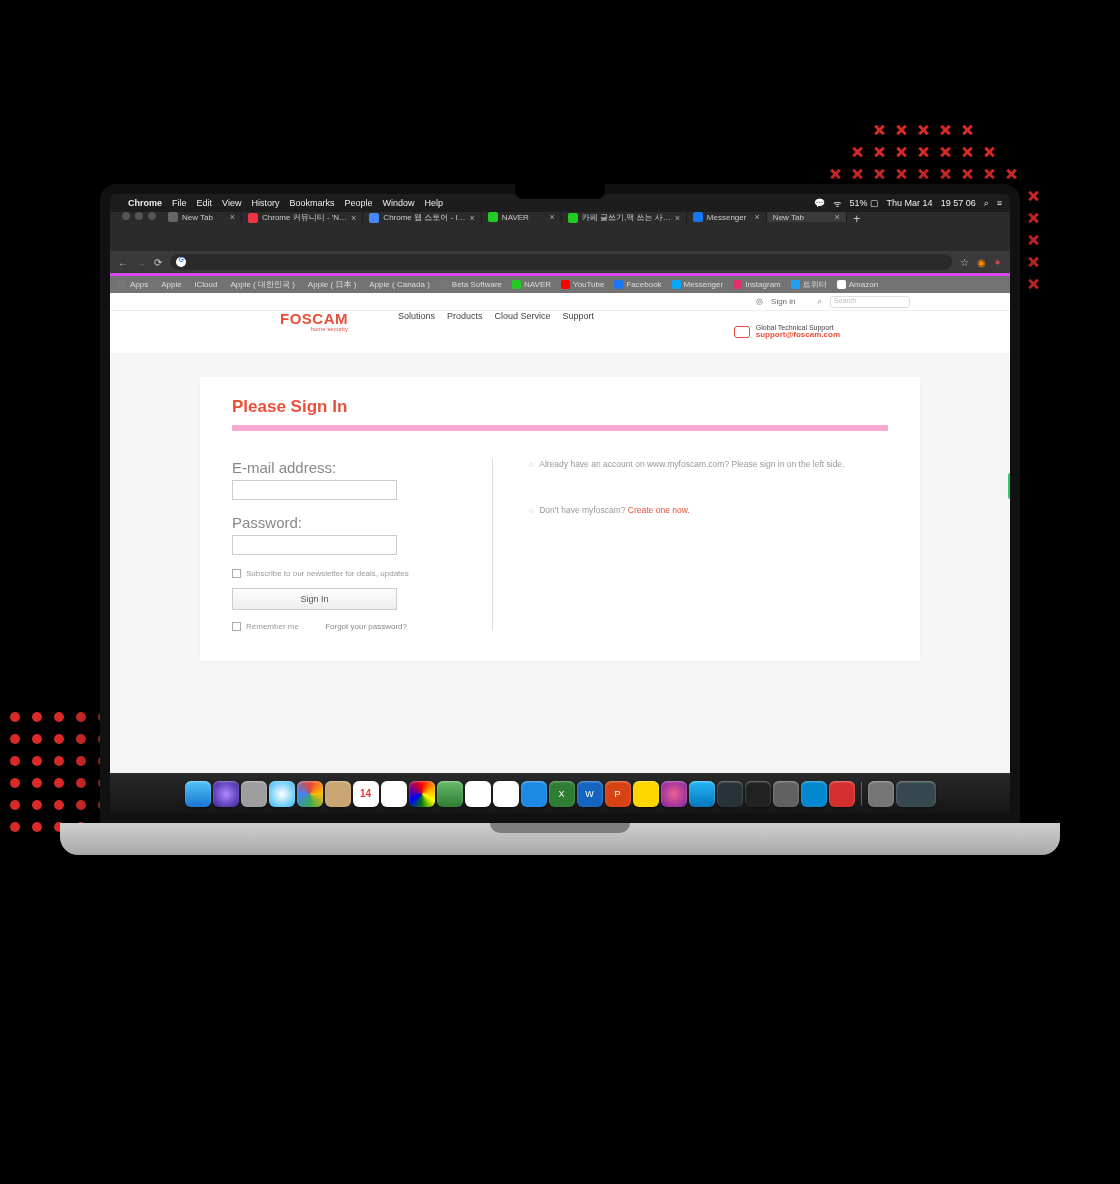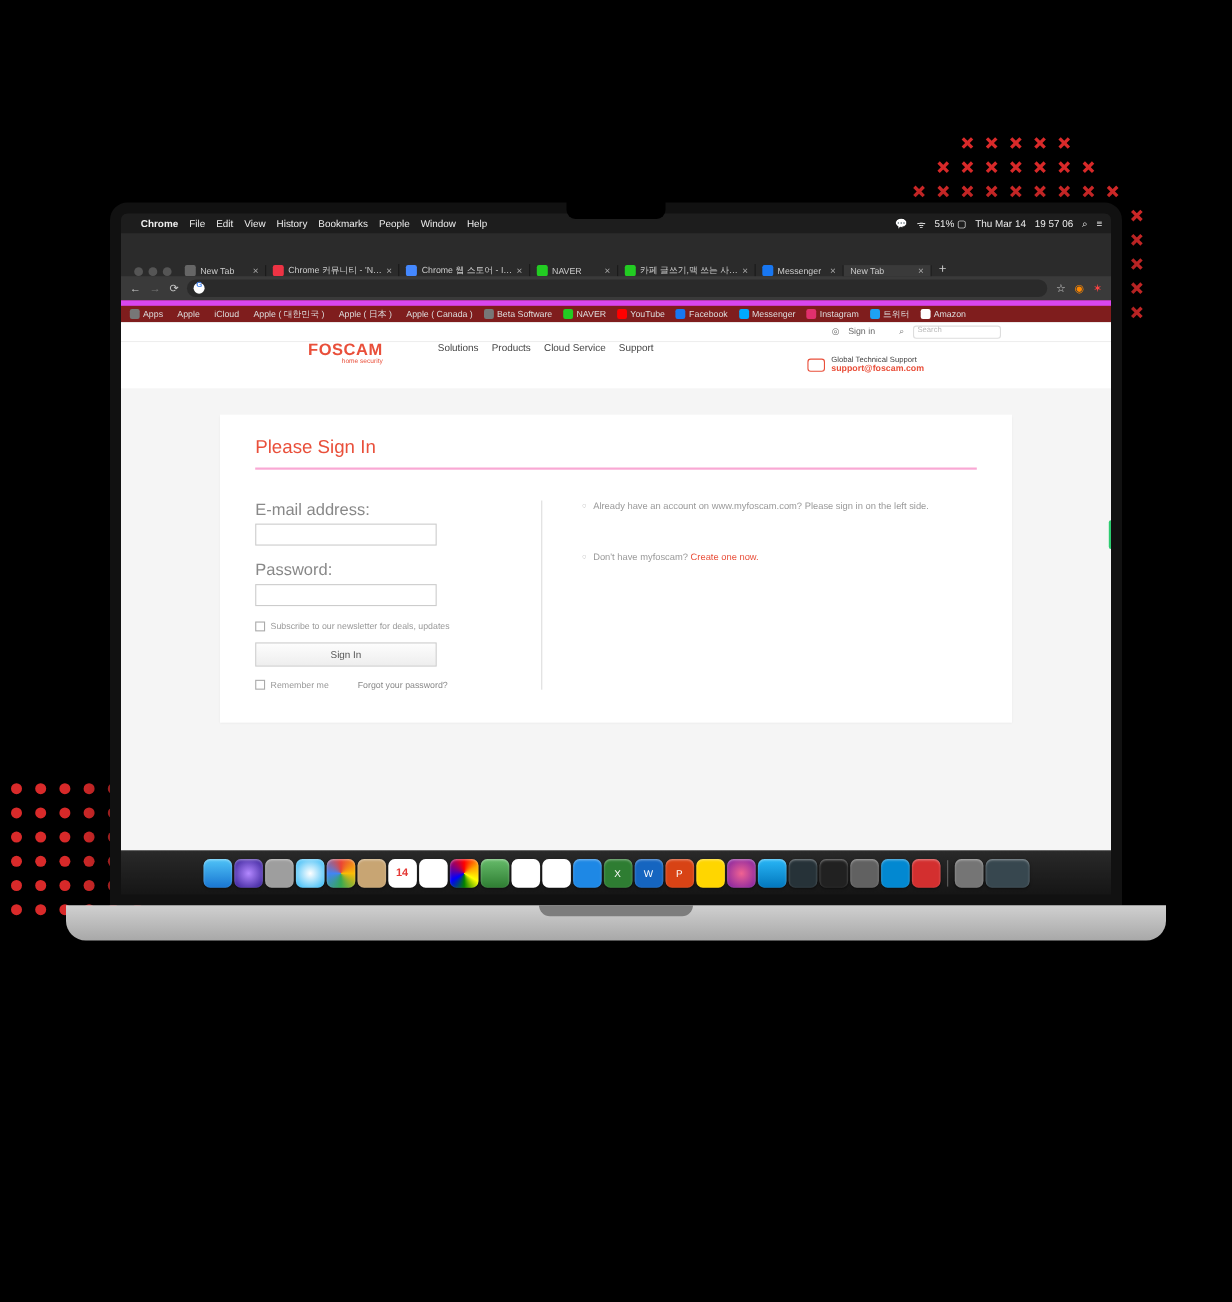--- a/index.html
+++ b/index.html
@@ -72,21 +72,21 @@
     gap: 10px;
   }
   .menubar .right { margin-left: auto; display: flex; gap: 8px; align-items: center; }
   .notch-disp { width:90px; height:16px; background:#000; border-radius:0 0 8px 8px; position:absolute; left:50%; transform:translateX(-50%); top:-1px; z-index:3;}
 
   
   .tab-strip {
     height: 39px;
     background: #2b2b2b;
     display: flex;
-    align-items: flex-end;
+    align-items: flex-start;
     padding-left: 6px;
     font-size: 8px;
     color: #ccc;
   }
   .traffic { display:flex; gap:5px; align-items:center; padding:0 6px; }
   .tlight { width:8px;height:8px;border-radius:50%;background:#555; }
   .tab {
     display:flex; align-items:center; gap:4px;
     padding: 0 6px; max-width: 125px; min-width:80px;
     border-right: 1px solid #1a1a1a;
@@ -103,21 +103,21 @@
     padding:0 8px; font-size:10px; color:#ccc;
   }
   .omnibox {
     flex:1; height:16px; background:#2a2a2a; border-radius:10px;
     display:flex; align-items:center; padding:0 6px; gap:6px;
   }
   .g-circle{width:10px;height:10px;border-radius:50%;background:#fff;display:inline-block;position:relative;}
   .g-circle::after{content:'G';position:absolute;font-size:7px;color:#4285f4;left:2px;top:-1px;font-weight:bold;}
 
   .bookmarks {
-    height: 20px; background:#7f1d1d; border-top:5px solid #d946ef;
+    height: 20px; background:#737373; border-top:3px solid #d946ef;
     display:flex; align-items:center; gap:10px; padding:0 8px;
     font-size:8px; color:#ddd;
   }
   .bm { display:flex; align-items:center; gap:3px; white-space:nowrap; }
   .bm-ic { width:9px;height:9px;background:#777;border-radius:2px;display:inline-block; }
 
   
   .page { background:#f5f5f5; height: 480px; position:relative; }
   .topbar2 { height:18px; background:#fff; border-bottom:1px solid #eee; font-size:8px; color:#666;
     display:flex; align-items:center; justify-content:flex-end; padding:0 100px; gap:8px;}
@@ -131,21 +131,21 @@
   .nav { display:flex; gap:12px; margin-left:20px; }
   .support-email { margin-left:auto; display:flex; gap:6px; align-items:center; }
   .support-email .ic { width:16px;height:12px;border:1px solid #e94f3a;border-radius:3px; }
   .support-email .txt { font-size:7px; line-height:1.1; }
   .support-email .em { color:#e94f3a; font-weight:600; font-size:8px;}
 
   .content-card {
     width: 720px; margin: 24px auto 0; background:#fff; padding: 20px 32px 30px;
     box-shadow: 0 1px 2px rgba(0,0,0,.05);
   }
-  .card-title { color:#e94f3a; font-size:17px; font-weight:400; padding-bottom:8px; border-bottom:2px solid #f9a8d4; margin-bottom:28px;}
+  .card-title { color:#e94f3a; font-size:17px; font-weight:700; padding-bottom:8px; border-bottom:6px solid #f9a8d4; margin-bottom:28px;}
   .cols { display:flex; }
   .col-l { width: 260px; padding-right:30px; }
   .col-r { flex:1; border-left:1px solid #ddd; padding-left:36px; font-size:8.5px; color:#999; }
   .fld-lbl { font-size:15px; color:#888; margin-bottom:4px; }
   .fld { width:165px; height:20px; border:1px solid #ccc; background:#fff; margin-bottom:14px; }
   .chk-row { display:flex; align-items:center; gap:5px; font-size:8px; color:#999; margin-bottom:10px;}
   .chk { width:9px; height:9px; border:1px solid #aaa; background:#fff; }
   .signin-btn {
     width:165px; height:22px; border:1px solid #ccc; background:linear-gradient(#fdfdfd,#eee);
     font-size:9px; color:#555; margin-bottom:12px; display:flex;align-items:center;justify-content:center;

